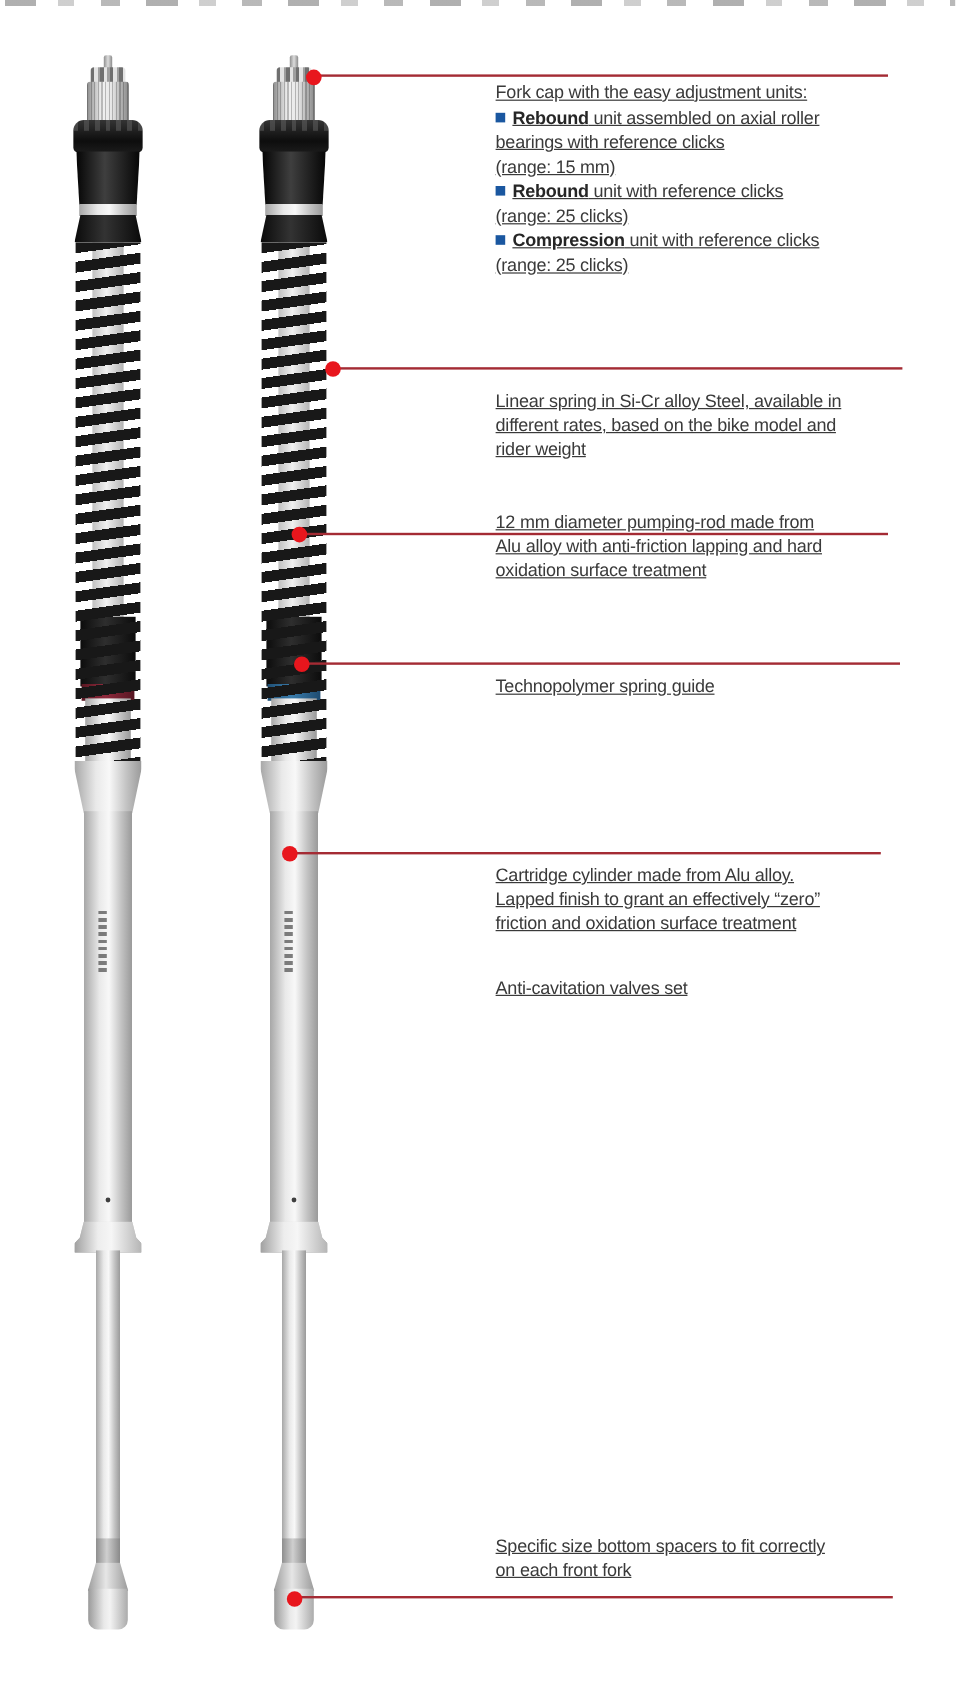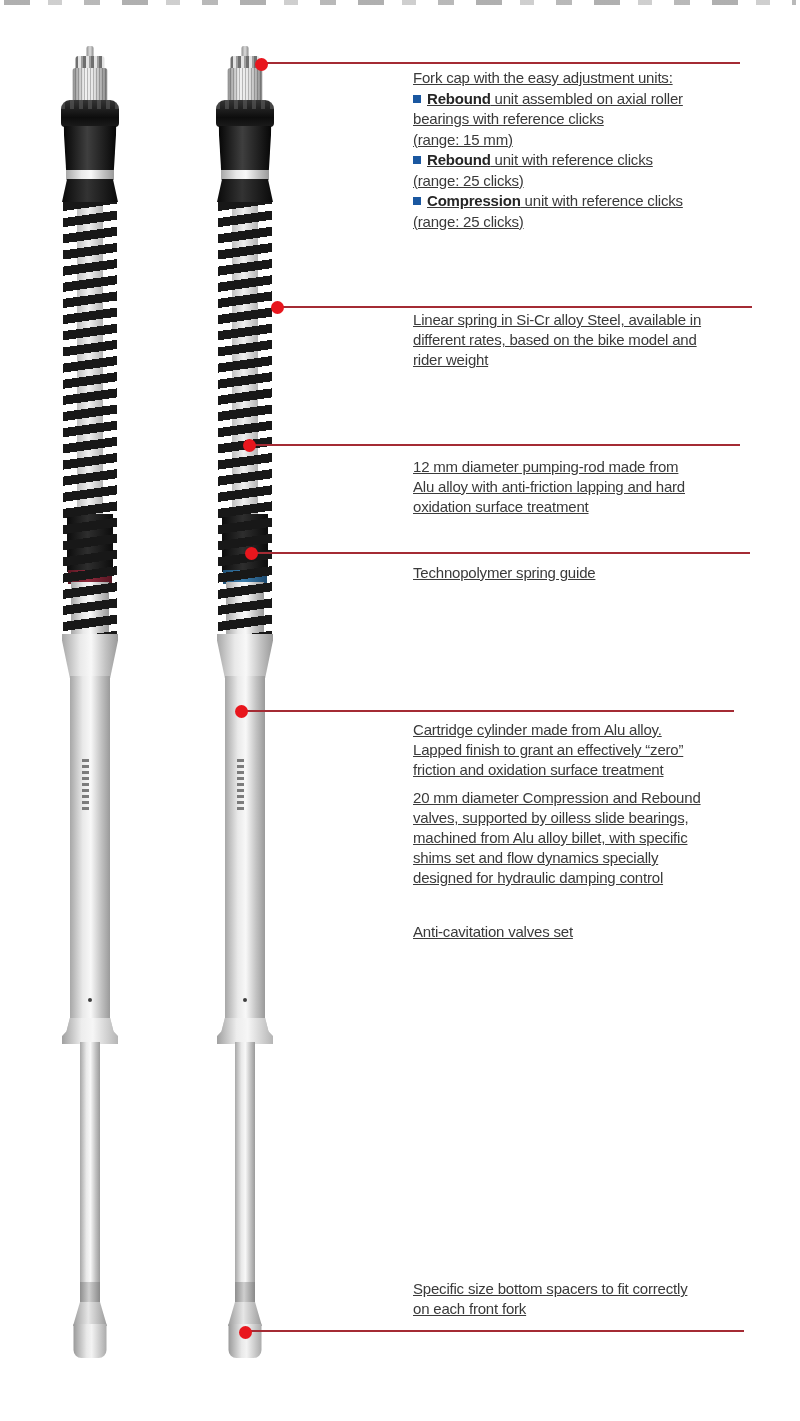--- a/index.html
+++ b/index.html
@@ -159,45 +159,40 @@
     <p>Fork cap with the easy adjustment units:</p>
     <p><span class="sq"></span><b>Rebound</b><span> unit assembled on axial roller
 bearings with reference clicks
 (range: 15 mm)</span></p>
     <p><span class="sq"></span><b>Rebound</b><span> unit with reference clicks
 (range: 25 clicks)</span></p>
     <p><span class="sq"></span><b>Compression</b><span> unit with reference clicks
 (range: 25 clicks)</span></p>
   </div>
 
-  <div class="tb" style="top:310px">
+  <div class="tb" style="top:325px">
     <p>Linear spring in Si-Cr alloy Steel, available in
 different rates, based on the bike model and
 rider weight</p>
   </div>
 
-  <div class="tb" style="top:457px">
+  <div class="tb" style="top:426px">
     <p>12 mm diameter pumping-rod made from
 Alu alloy with anti-friction lapping and hard
 oxidation surface treatment</p>
   </div>
 
   <div class="tb" style="top:563px">
     <p>Technopolymer spring guide</p>
   </div>
 
   <div class="tb" style="top:720px">
     <p>Cartridge cylinder made from Alu alloy.
 Lapped finish to grant an effectively “zero”
 friction and oxidation surface treatment</p>
-    <p class="mt8">20 mm diameter Compression and Rebound
-valves, supported by oilless slide bearings,
-machined from Alu alloy billet, with specific
-shims set and flow dynamics specially
-designed for  hydraulic damping control</p>
     <p class="mt34">Anti-cavitation valves set</p>
   </div>
 
   <div class="tb" style="top:1279px">
     <p>Specific size bottom spacers to fit correctly
 on each front fork</p>
   </div>
 
 </div>
 

